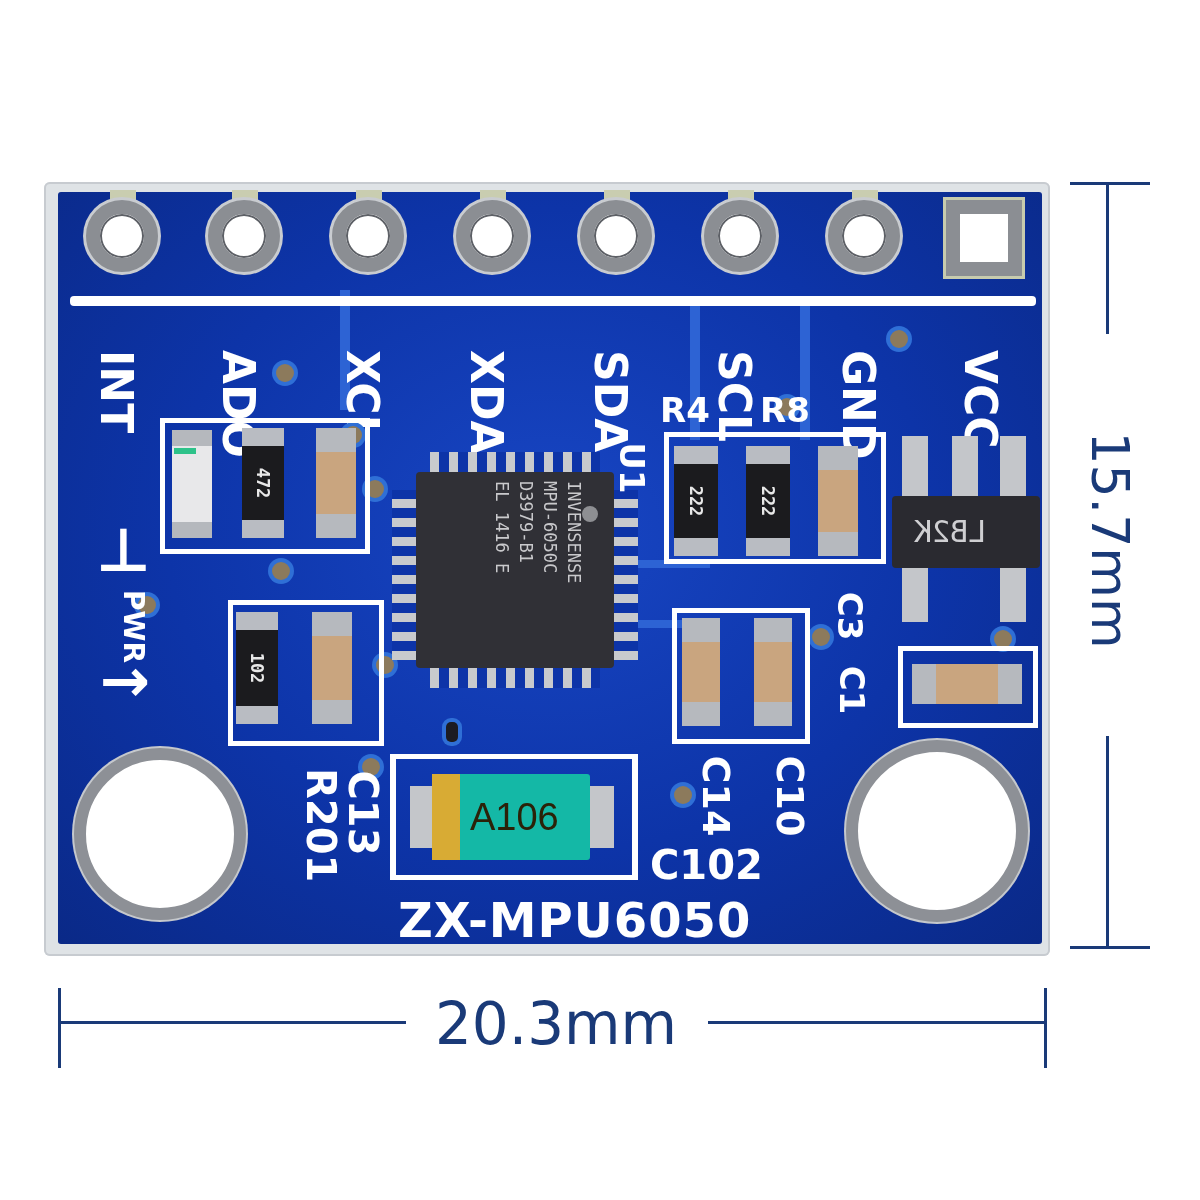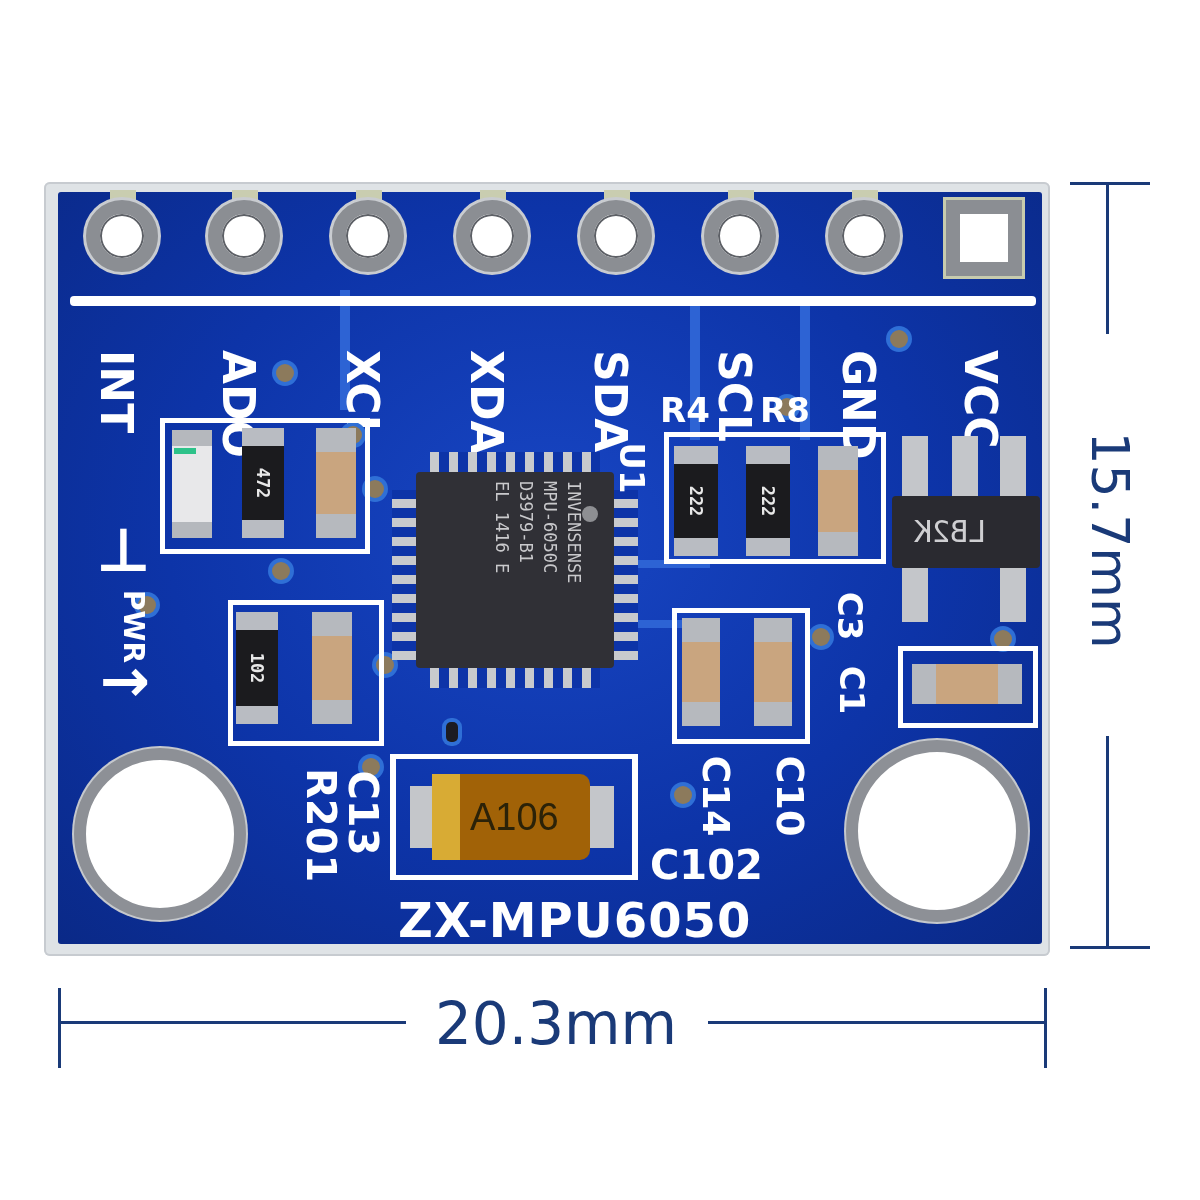--- a/index.html
+++ b/index.html
@@ -151,21 +151,21 @@
 <div class="abs silk" style="left:828px;top:670px;font-size:34px;transform:rotate(90deg);transform-origin:center;">C1</div>
 <div class="outline" style="left:898px;top:646px;width:140px;height:82px;"></div>
 <div class="smd capH" style="left:912px;top:664px;width:110px;height:40px;"></div>
 
 <div class="abs silk" style="left:676px;top:774px;font-size:38px;transform:rotate(90deg);transform-origin:center;">C14</div>
 <div class="abs silk" style="left:750px;top:774px;font-size:38px;transform:rotate(90deg);transform-origin:center;">C10</div>
 
 <div class="outline" style="left:390px;top:754px;width:248px;height:126px;border-left-width:6px;border-right-width:6px;"></div>
 <div class="lead" style="left:410px;top:786px;width:30px;height:62px;"></div>
 <div class="lead" style="left:584px;top:786px;width:30px;height:62px;"></div>
-<div class="abs" style="left:432px;top:774px;width:158px;height:86px;background:#a16207;border-radius:10px;">
+<div class="abs" style="left:432px;top:774px;width:158px;height:86px;background:#14b8a6;border-radius:3px;">
   <div class="abs" style="left:0;top:0;width:28px;height:86px;background:#d8ab34;"></div>
   <div class="abs" style="left:38px;top:22px;font-family:'Liberation Sans', sans-serif;font-size:38px;color:#2b2208;">A106</div>
 </div>
 <div class="abs silk" style="left:650px;top:842px;font-size:40px;">C102</div>
 
 <div class="abs silk" style="left:398px;top:892px;font-size:48px;letter-spacing:1px;">ZX-MPU6050</div>
 
 <div class="hole" style="left:74px;top:748px;width:172px;height:172px;"></div>
 <div class="hole" style="left:846px;top:740px;width:182px;height:182px;"></div>
 

